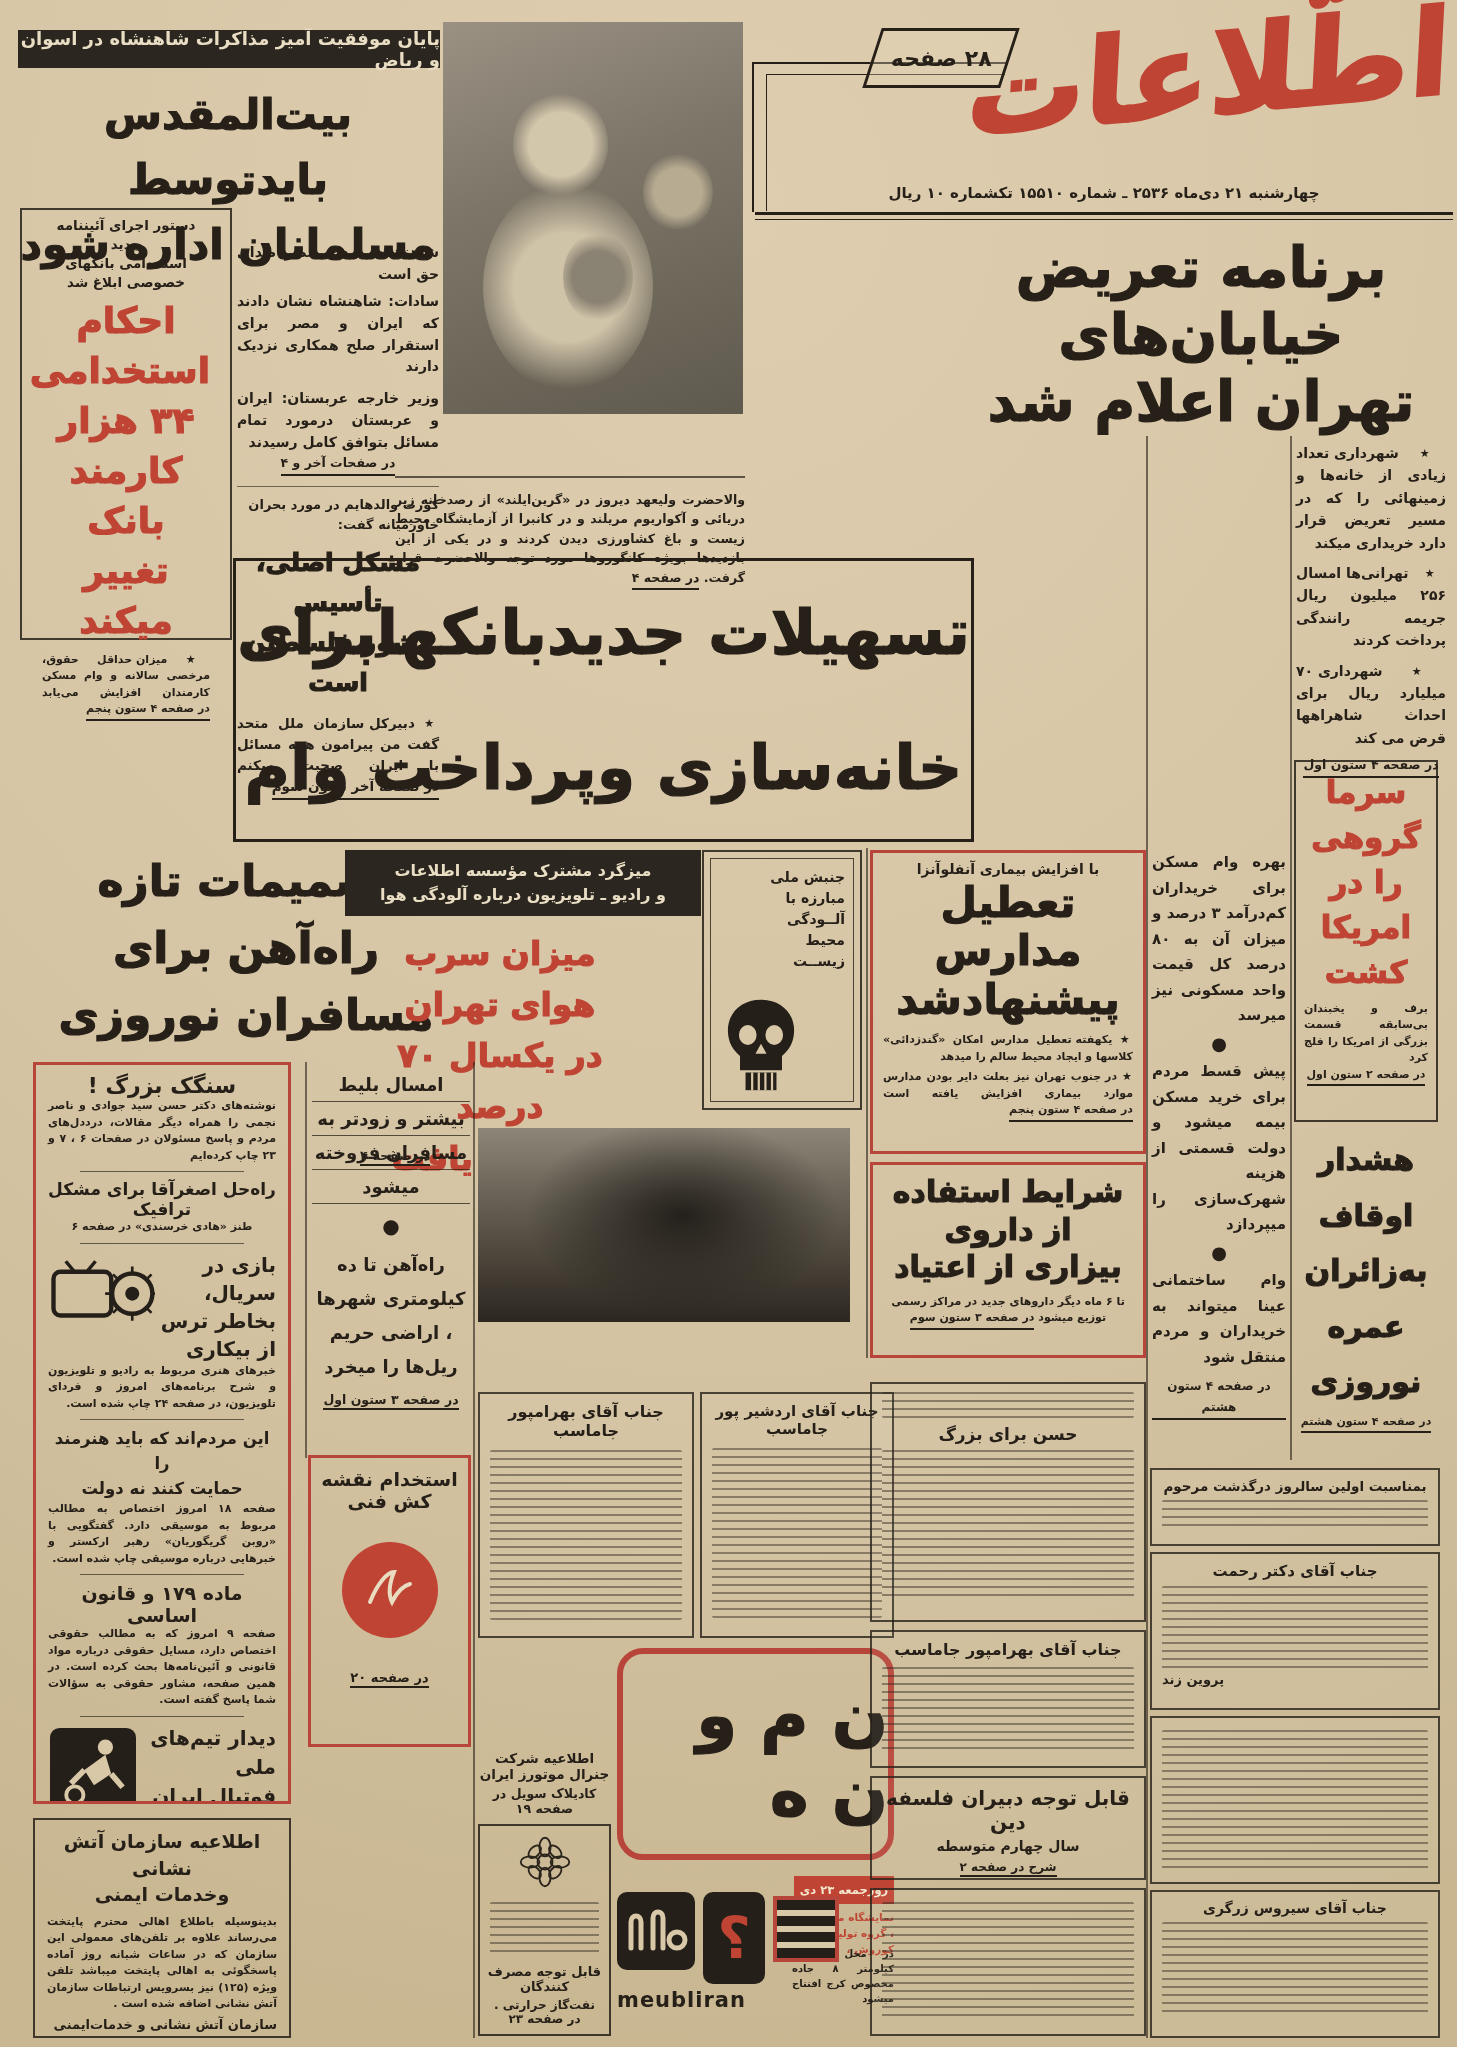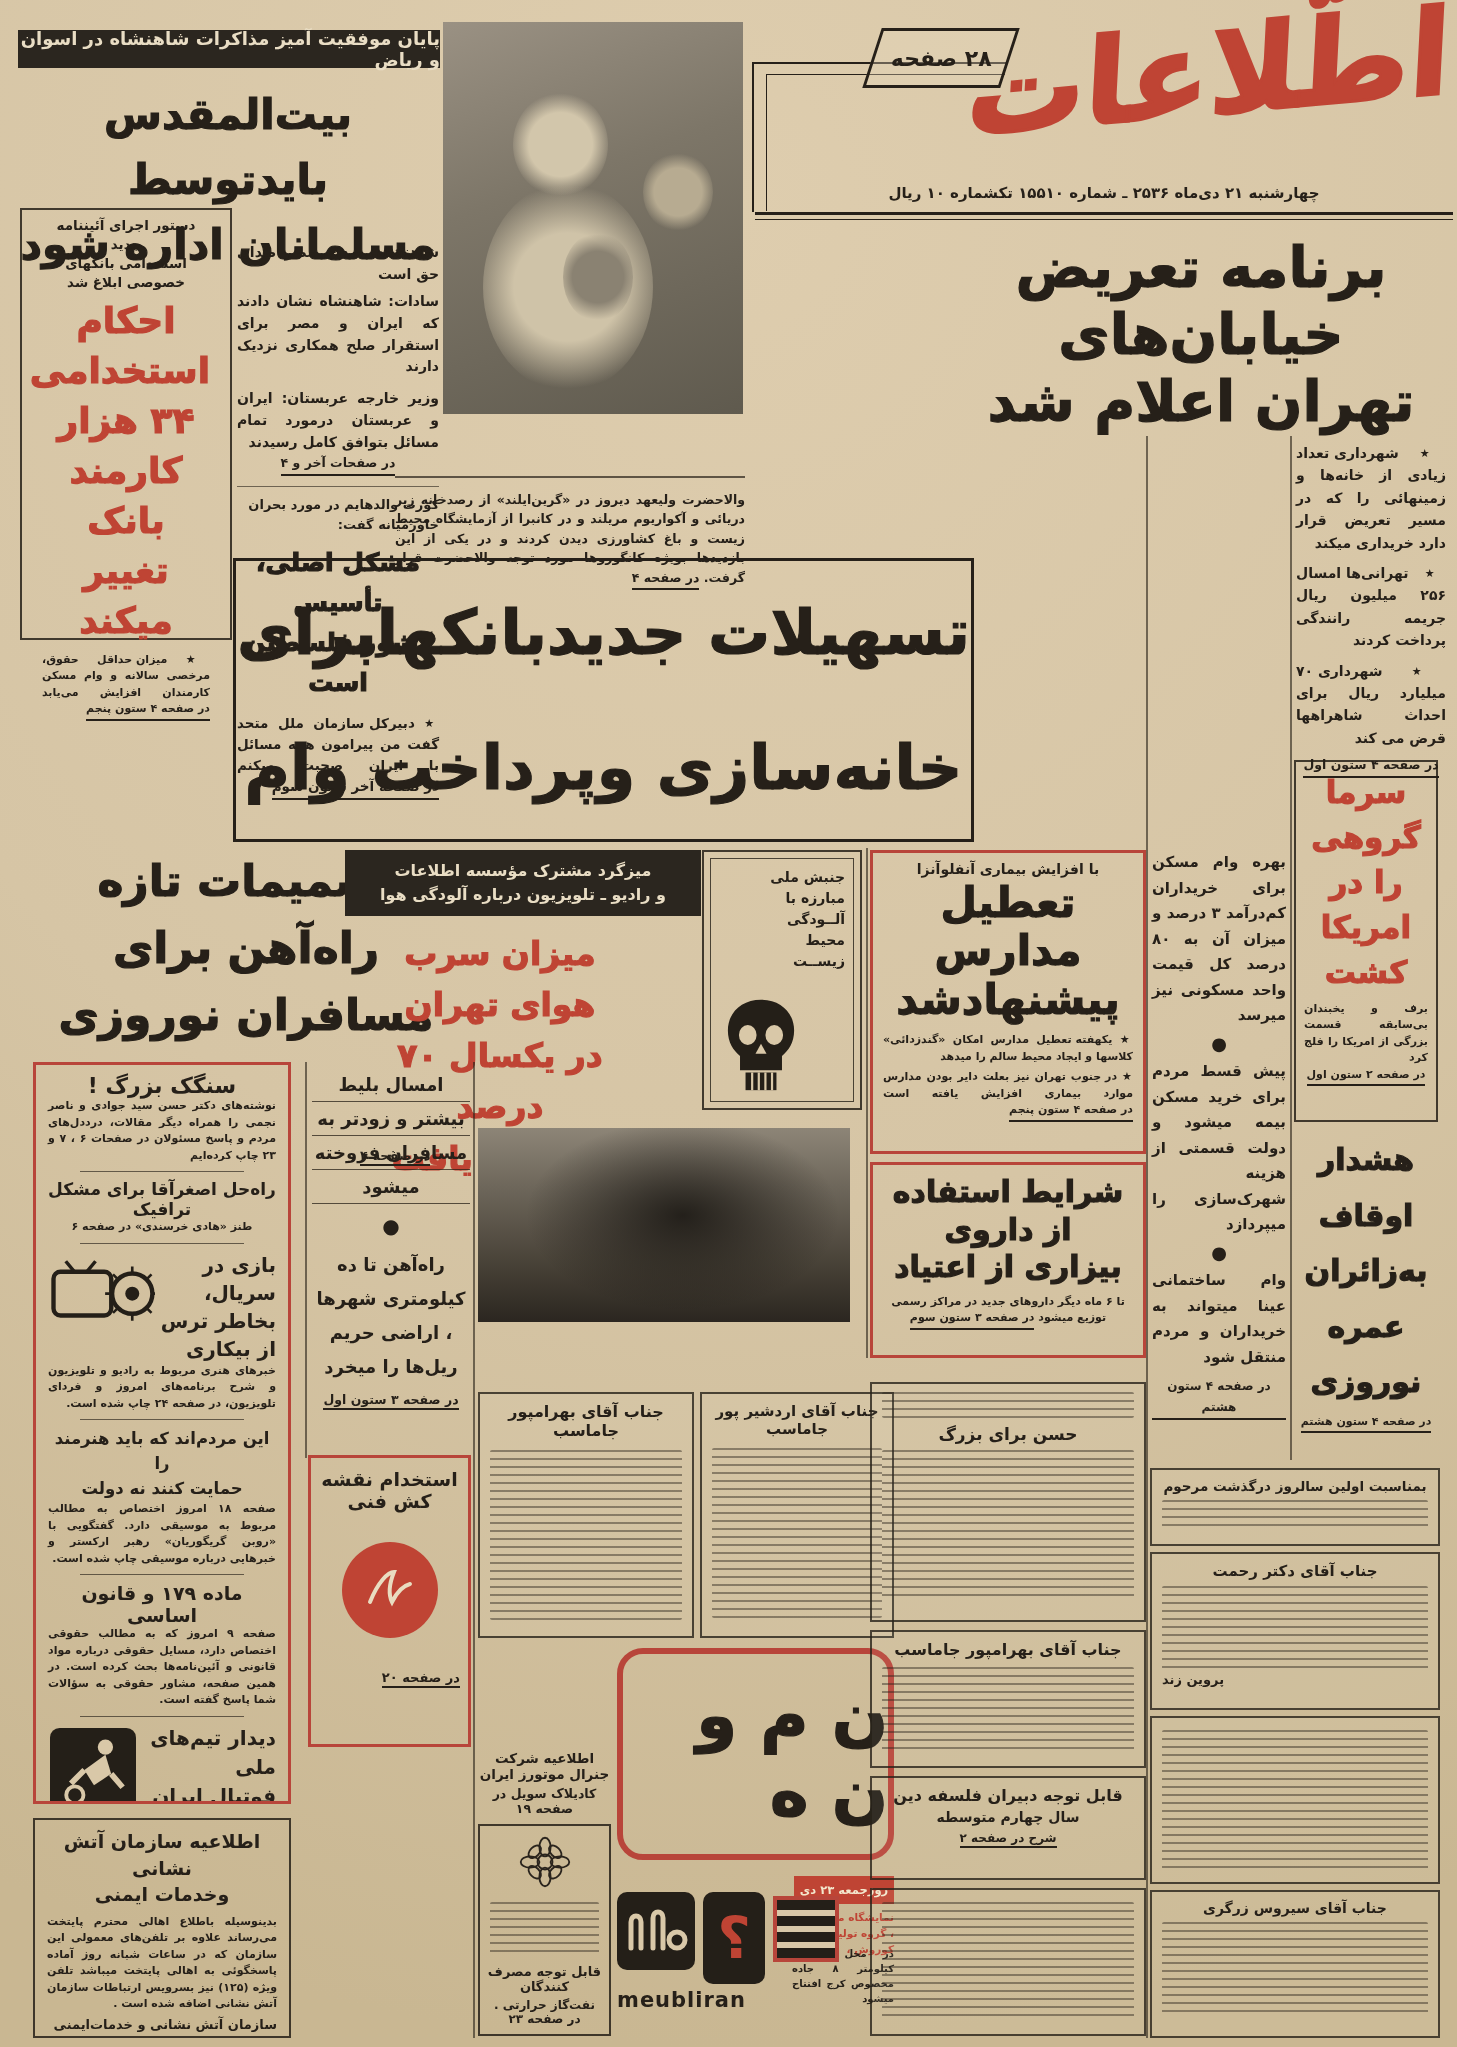--- a/index.html
+++ b/index.html
@@ -289,21 +289,21 @@
     <div class="t" style="font-size:15px;">جناب آقای اردشیر پور جاماسب</div>
     <div class="fill" style="height:170px;margin-top:10px;"></div>
   </div>
 
   <div class="abs redborder ctr" style="left:308px;top:1455px;width:163px;height:292px;padding:10px 8px;box-sizing:border-box;">
     <div class="b" style="font-size:19px;">استخدام نقشه کش فنی</div>
     <svg viewBox="0 0 100 100" style="width:100px;height:100px;margin-top:28px;">
       <circle cx="50" cy="50" r="48" fill="#bf4434"></circle>
       <path d="M30 62c8-20 18-30 24-30-4 10-6 22-2 30 4-8 10-16 18-18" fill="none" stroke="#e9dcc0" stroke-width="4" stroke-linecap="round"></path>
     </svg>
-    <div class="b" style="font-size:13px;margin-top:26px;text-align:right;">
+    <div class="b" style="font-size:13px;margin-top:26px;text-align:center;">
       <span class="refline">در صفحه ۲۰</span>
     </div>
   </div>
 
   <div class="abs b ctr" style="left:478px;top:1750px;width:133px;">
     <div style="font-size:13.5px;">اطلاعیه شرکت جنرال موتورز ایران</div>
     <div style="font-size:12.5px;margin-top:4px;">کادیلاک سویل در صفحه ۱۹</div>
   </div>
 
   <div class="abs box ctr" style="left:478px;top:1824px;width:133px;height:212px;padding:8px 6px;box-sizing:border-box;">
@@ -352,21 +352,21 @@
   <div class="abs notice" style="left:870px;top:1382px;width:276px;height:240px;box-sizing:border-box;">
     <div class="fill" style="height:26px;"></div>
     <div class="t" style="font-size:17px;margin:6px 0;">حسن برای بزرگ</div>
     <div class="fill" style="height:150px;"></div>
   </div>
   <div class="abs notice" style="left:870px;top:1630px;width:276px;height:138px;box-sizing:border-box;">
     <div class="t" style="font-size:16px;">جناب آقای بهرامپور جاماسب</div>
     <div class="fill" style="height:84px;margin-top:8px;"></div>
   </div>
   <div class="abs notice ctr" style="left:870px;top:1776px;width:276px;height:104px;box-sizing:border-box;">
-    <div class="b" style="font-size:16px;">قابل توجه دبیران فلسفه دین</div>
+    <div class="b" style="font-size:20px;">قابل توجه دبیران فلسفه دین</div>
     <div class="b" style="font-size:14px;margin-top:4px;">سال چهارم متوسطه</div>
     <div class="b" style="font-size:12px;margin-top:6px;"><span class="refline">شرح در صفحه ۲</span></div>
   </div>
   <div class="abs notice" style="left:870px;top:1888px;width:276px;height:148px;box-sizing:border-box;">
     <div class="fill" style="height:120px;margin-top:4px;"></div>
   </div>
 
   <div class="abs notice" style="left:1150px;top:1468px;width:290px;height:78px;box-sizing:border-box;">
     <div class="t" style="font-size:13.5px;">بمناسبت اولین سالروز درگذشت مرحوم</div>
     <div class="fill" style="height:28px;margin-top:6px;"></div>

